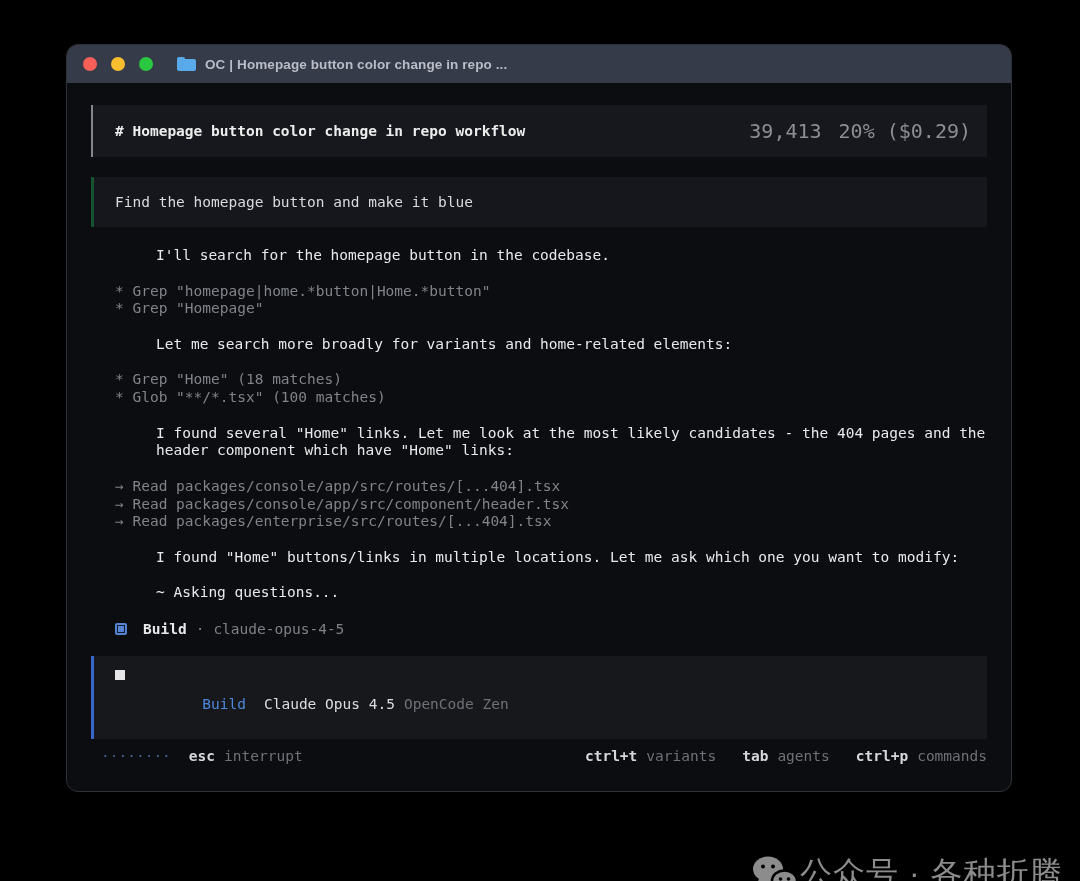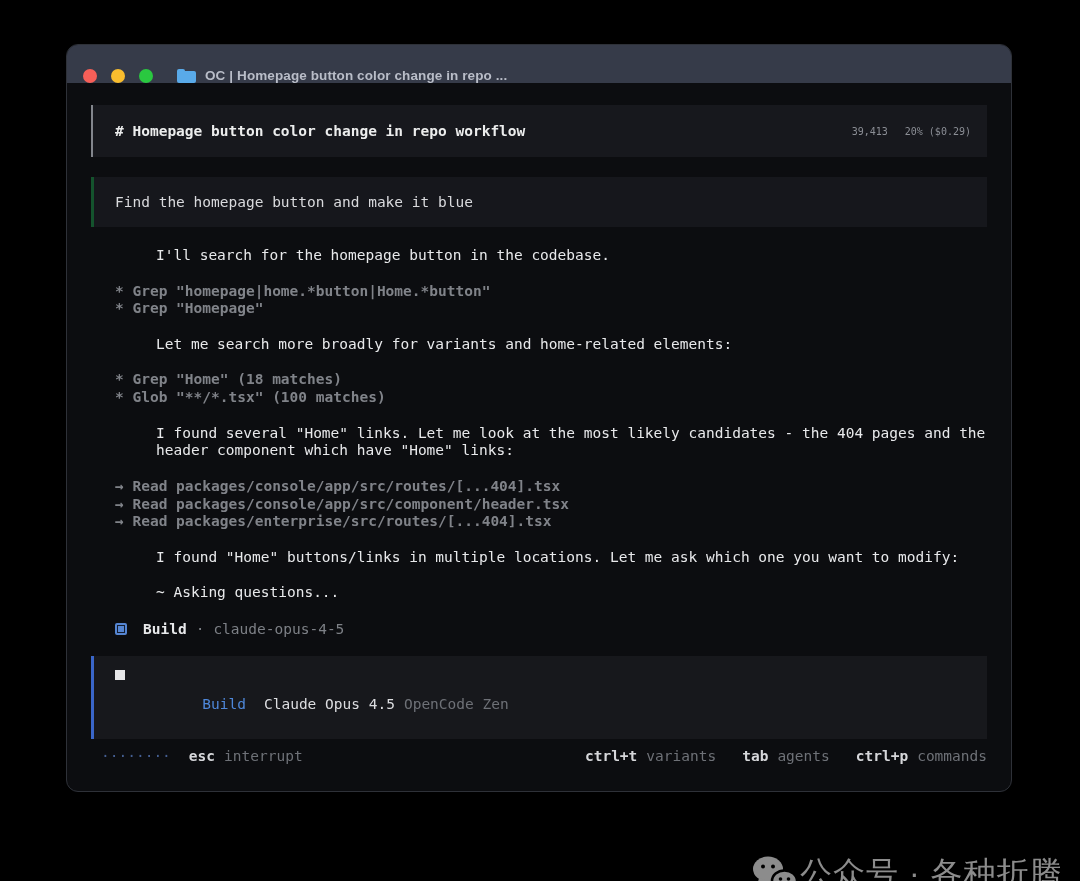--- a/index.html
+++ b/index.html
@@ -9,21 +9,21 @@
   .page { position: relative; width: 1080px; height: 881px; background: #000; }
 
   
   .window {
     position: absolute; left: 66px; top: 44px; width: 946px; height: 748px;
     background: #0c0d10; border: 1px solid #2e3138; border-radius: 12px;
     box-shadow: 0 18px 50px rgba(0,0,0,0.65);
     overflow: hidden;
   }
   .titlebar {
-    height: 38px; background: #363b49; display: flex; align-items: flex-end;
+    height: 38px; background: #363b49; display: flex; align-items: center;
     padding-left: 16px;
   }
   .light { width: 14px; height: 14px; border-radius: 50%; margin-right: 14px; flex: 0 0 auto; }
   .light.red { background: #f75f58; }
   .light.yellow { background: #f9bd2e; }
   .light.green { background: #2ac840; }
   .folder-icon { position: relative; width: 19px; height: 14px; margin-left: 10px; margin-right: 9px; flex: 0 0 auto; }
   .folder-icon .body { position: absolute; left: 0; top: 2px; width: 19px; height: 12px; background: #59aae9; border-radius: 2px; }
   .folder-icon .tab { position: absolute; left: 0; top: 0; width: 8px; height: 5px; background: #59aae9; border-radius: 2px 2px 0 0; }
   .window-title {
@@ -34,36 +34,36 @@
   .content { padding: 22px 24px 0 24px; }
 
   
   .session-header {
     height: 52px; margin-bottom: 20px; background: #17181d;
     border-left: 2px solid #83868d;
     display: flex; align-items: center; justify-content: space-between;
     padding: 0 16px 0 22px;
   }
   .session-title { font-size: 14.5px; font-weight: bold; color: #eceded; white-space: nowrap; }
-  .session-stats { font-size: 10px; color: #8b8e95; white-space: nowrap; }
+  .session-stats { font-size: 20px; color: #8b8e95; white-space: nowrap; }
   .session-stats .tokens { margin-right: 17px; }
 
   
   .user-message {
     height: 50px; background: #16171c; border-left: 3px solid #14532d;
     display: flex; align-items: center; padding-left: 21px; margin-bottom: 20px;
   }
   .user-message .msg { font-size: 14.5px; color: #d9dadd; }
 
   
   .transcript { padding-left: 24px; }
   .transcript .block { margin-bottom: 17.75px; }
   .transcript .line { font-size: 14.5px; line-height: 17.75px; white-space: pre; }
   .transcript .line.text { color: #e8e9eb; margin-left: 41px; }
-  .transcript .line.tool { color: #808389; font-weight: bold; }
+  .transcript .line.tool { color: #808389; }
 
   
   .agent-row { display: flex; align-items: center; padding-left: 24px; height: 18px; margin-bottom: 18px; }
   .agent-icon {
     width: 12px; height: 12px; border: 2px solid #5585d2; border-radius: 2px;
     background: #141d30; display: inline-flex; align-items: center; justify-content: center;
     margin-right: 16px; flex: 0 0 auto;
   }
   .agent-icon .inner { width: 6px; height: 6px; background: #5585d2; display: block; }
   .agent-name { font-size: 14.5px; font-weight: bold; color: #e8e9eb; margin-right: 9px; }

